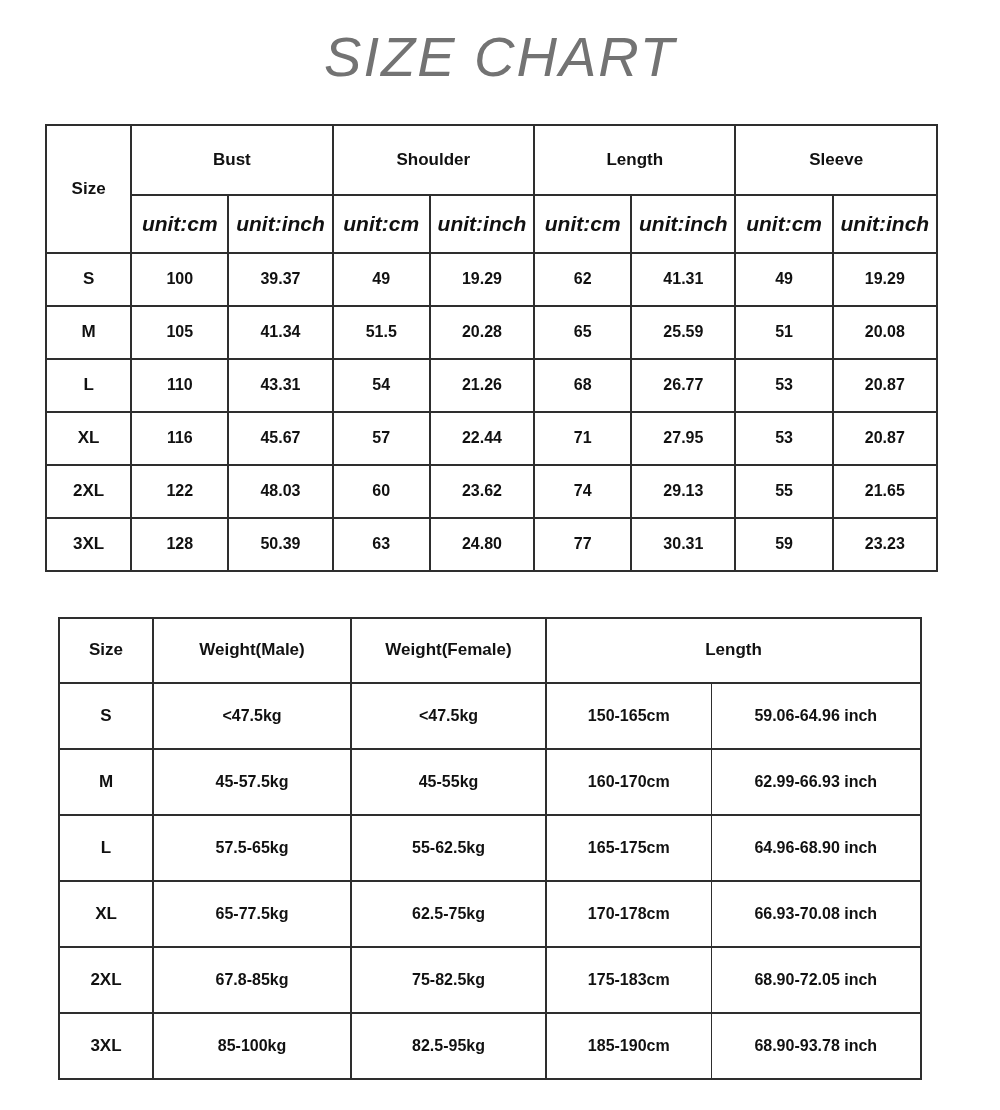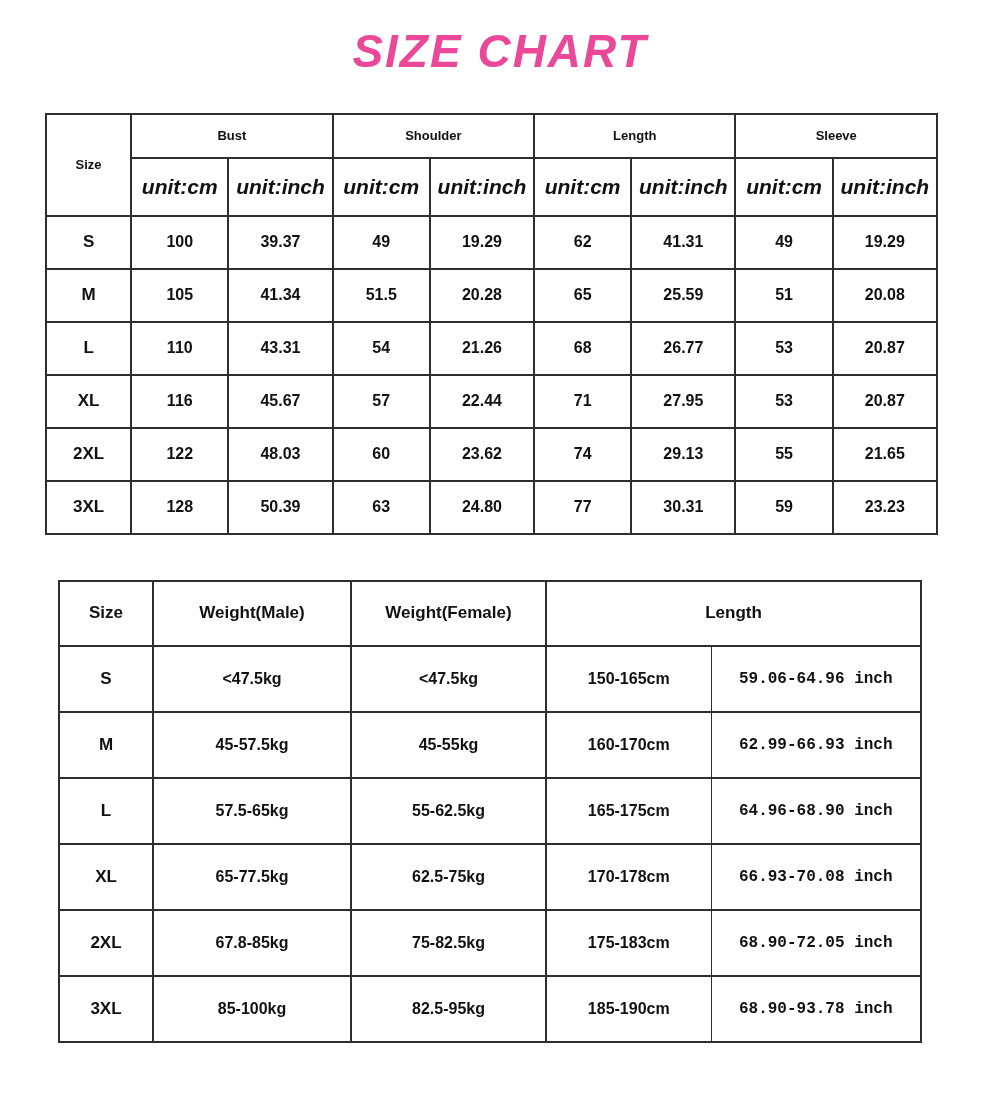--- a/index.html
+++ b/index.html
@@ -14,26 +14,26 @@
   }
   .page {
     width: 1000px;
     height: 1110px;
     overflow: hidden;
     background: #ffffff;
   }
   .title {
     margin: 26px 0 0 0;
     text-align: center;
-    font-size: 46px;
+    font-size: 56px;
     line-height: 1.1;
-    font-weight: bold;
+    font-weight: normal;
     font-style: italic;
     letter-spacing: 2px;
-    color: #ec4899;
+    color: #737373;
   }
   table {
     border-collapse: collapse;
     table-layout: fixed;
     background: #ffffff;
   }
   th, td {
     border: 2px solid #2e2e2e;
     text-align: center;
     vertical-align: middle;
@@ -43,42 +43,42 @@
     white-space: nowrap;
   }
   
   .t1 {
     margin: 36px 0 0 45px;
     width: 893px;
   }
   .t1 col.c-size  { width: 85px; }
   .t1 col.c-cm    { width: 97px; }
   .t1 col.c-inch  { width: 104px; }
-  .t1 thead tr.group-row th { height: 44px; font-size: 13px; }
+  .t1 thead tr.group-row th { height: 70px; font-size: 17px; }
   .t1 thead tr.unit-row  th { height: 58px; font-size: 21px; font-style: italic; }
   .t1 thead th.corner       { font-size: 18px; }
   .t1 tbody tr { height: 53px; }
   .t1 tbody th { font-size: 17px; }
   .t1 tbody td { font-size: 16px; }
   
   .t2 {
     margin: 45px 0 0 58px;
     width: 862px;
   }
   .t2 col.c2-size   { width: 94px; }
   .t2 col.c2-wm     { width: 198px; }
   .t2 col.c2-wf     { width: 195px; }
   .t2 col.c2-hcm    { width: 165px; }
   .t2 col.c2-hinch  { width: 210px; }
   .t2 thead tr th { height: 65px; font-size: 17px; }
   .t2 tbody tr { height: 66px; }
   .t2 tbody th { font-size: 17px; }
   .t2 tbody td { font-size: 16px; }
   .t2 td.height-cm { border-right-width: 1px; }
-  .t2 td.height-inch { border-left-width: 1px; font-family: Liberation Mono, monospace; }
+  .t2 td.height-inch { border-left-width: 1px; }
 </style>
 </head>
 <body>
 
 <div class="page">
 
   <h1 class="title">SIZE CHART</h1>
 
   <table class="t1">
     <colgroup>

